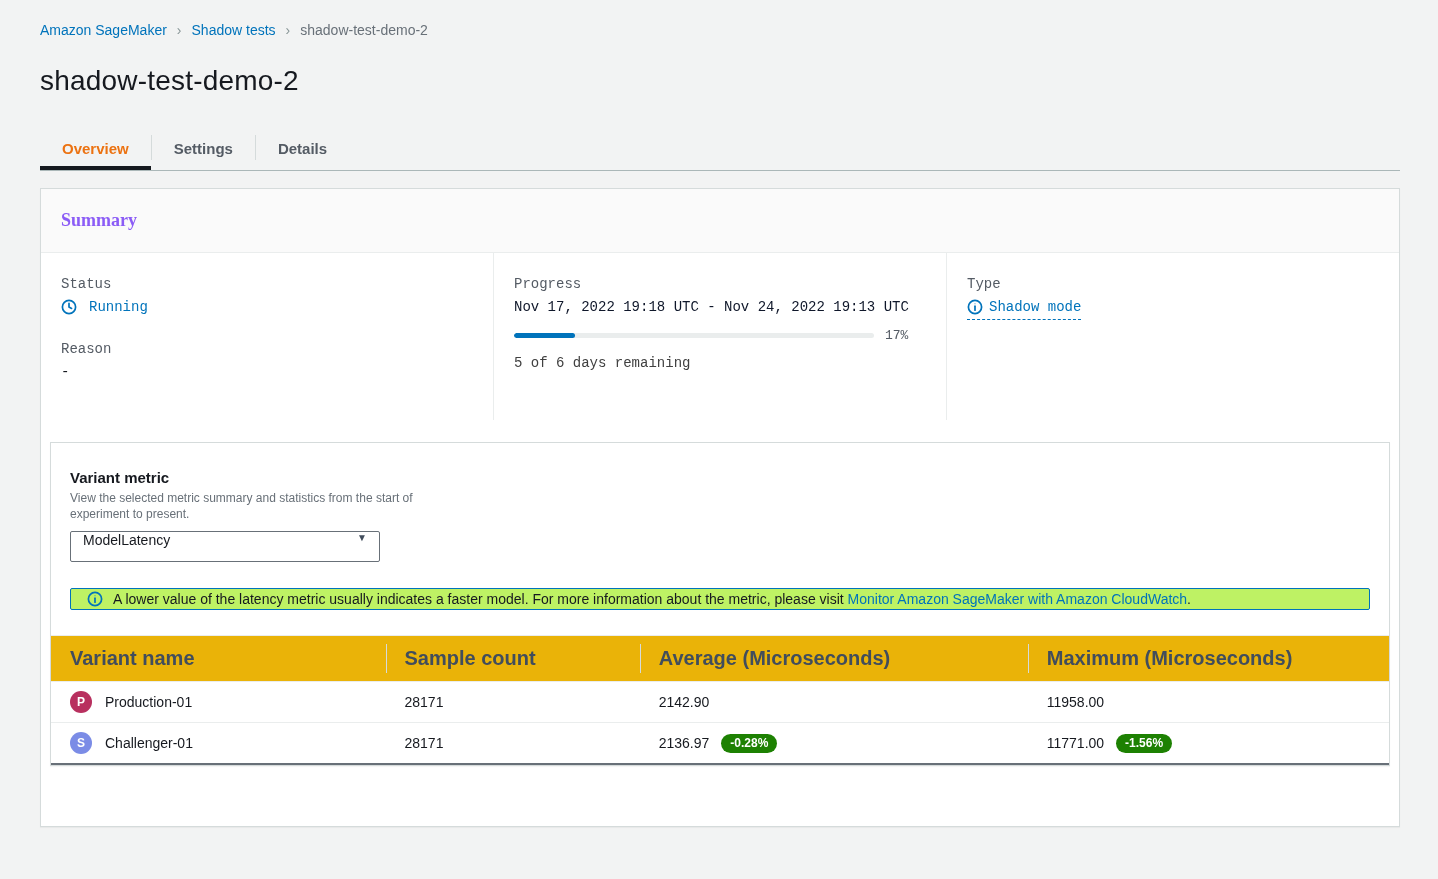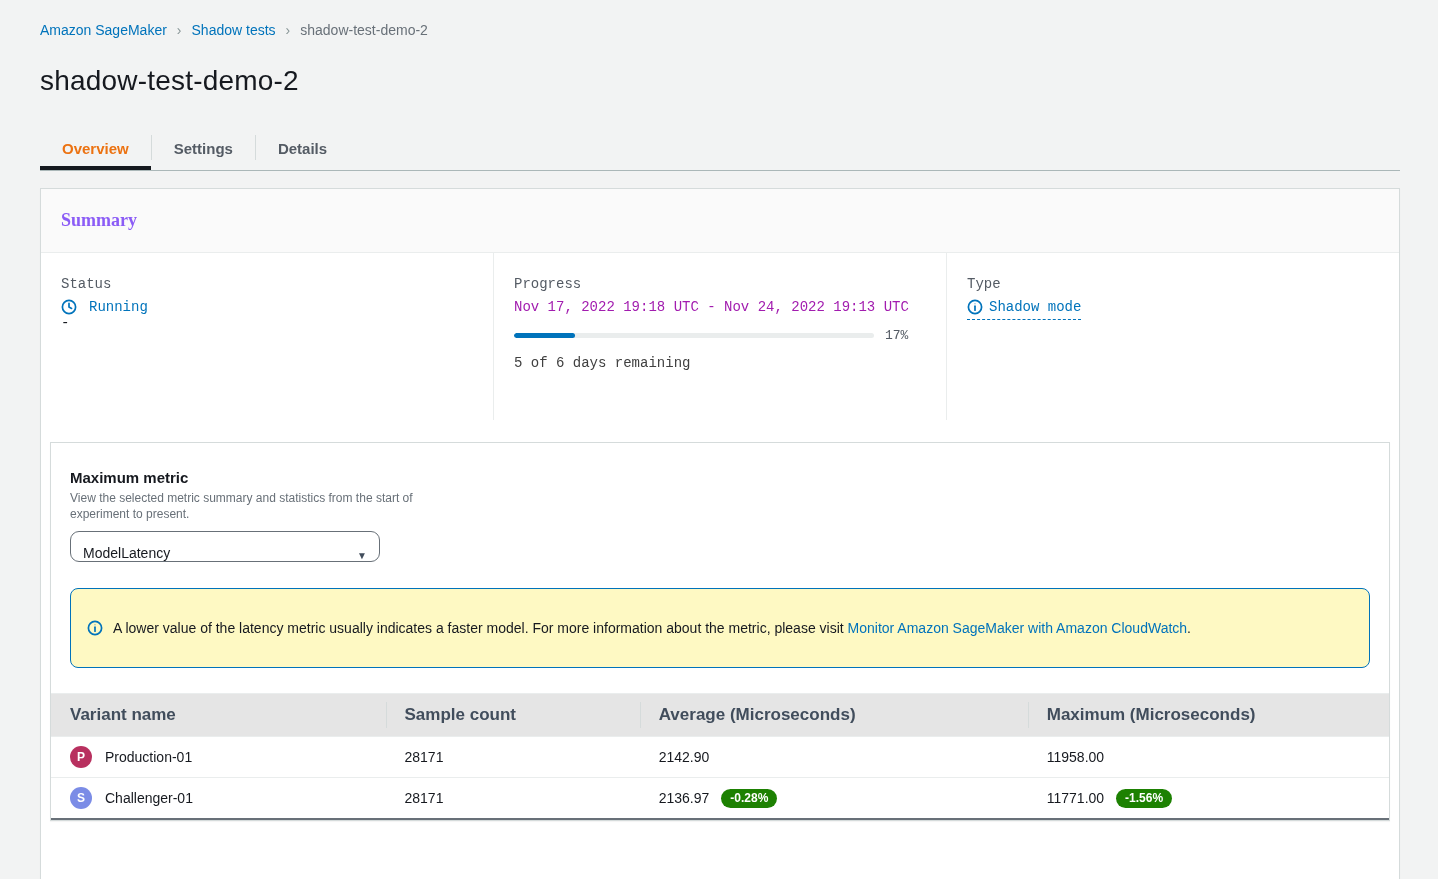--- a/index.html
+++ b/index.html
@@ -41,48 +41,48 @@
   
   .summary-body { display:flex; min-height:167px; }
   .summary-col { flex:1; padding:23px 20px;font-family:Liberation Mono, monospace; }
   .summary-col + .summary-col { border-left:1px solid #eaeded; }
   .field-label { color:#545b64; font-size:14px; margin-bottom:7px; }
   .field-value { color:#16191f; font-size:14px; }
   .field-gap { margin-top:26px; }
   .status-value { display:flex; align-items:center; gap:12px; color:#0073bb; }
   .icon16 { width:16px; height:16px; display:inline-block; flex:none; }
 
-  .progress-range { color:#a21caf; margin-bottom:13px; }
+  .progress-range { color:#0f172a; margin-bottom:13px; }
   .progress-row { display:flex; align-items:center; gap:11px; }
   .progress-track { width:360px; height:5px; background:#eaeded; border-radius:3px; overflow:hidden; flex:none; }
   .progress-fill { height:100%; background:#0073bb; border-radius:3px; }
   .progress-pct { color:#545b64; font-size:13px; }
   .progress-remaining { margin-top:12px; color:#404040; }
 
   .type-value { display:inline-flex; align-items:center; gap:6px; color:#0073bb; border-bottom:1px dashed #0073bb; padding-bottom:4px; cursor:pointer; }
 
   
   .metrics-card { margin:22px 9px 0 9px; }
   .metrics-body { padding:26px 19px 0 19px; }
   .select-label { font-weight:700; font-size:15px; color:#16191f; }
   .select-desc { color:#687078; font-size:12px; line-height:16px; margin-top:4px; max-width:380px; }
-  .dropdown { margin-top:9px; width:310px; height:31px; background:#ffffff; border:1px solid #687078; border-radius:9px; display:flex; align-items:flex-end; justify-content:space-between; padding:0 12px; cursor:pointer; }
+  .dropdown { margin-top:9px; width:310px; height:31px; background:#ffffff; border:1px solid #687078; border-radius:2px; display:flex; align-items:flex-start; justify-content:space-between; padding:0 12px; cursor:pointer; }
   .dropdown-value { font-size:14px; color:#16191f; }
   .dropdown-caret { color:#414d5c; font-size:10px; }
 
   
-  .alert { margin-top:26px; border:1px solid #0073bb; border-radius:8px; background:#fef9c3; padding:30px 16px; display:flex; align-items:flex-start; gap:10px; }
+  .alert { margin-top:26px; border:1px solid #0073bb; border-radius:2px; background:#bef264; padding:1px 16px; display:flex; align-items:flex-start; gap:10px; }
   .alert-text { color:#16191f; line-height:18px; }
   .alert a { color:#0073bb; text-decoration:none; cursor:pointer; }
 
   
   .metrics-table { margin-top:25px; width:calc(100% + 38px); margin-left:-19px; border-collapse:collapse; border-bottom:2px solid #687078; }
   .metrics-table thead th {
-    text-align:left; font-size:17px; font-weight:700; color:#414d5c;
-    background:#e5e5e5; padding:11px 19px; border-top:1px solid #eaeded; border-bottom:1px solid #eaeded;
+    text-align:left; font-size:20px; font-weight:700; color:#414d5c;
+    background:#eab308; padding:11px 19px; border-top:1px solid #eaeded; border-bottom:1px solid #eaeded;
     position:relative;
   }
   .metrics-table thead th + th::before {
     content:""; position:absolute; left:0; top:8px; bottom:8px; width:1px; background:#d5dbdb;
   }
   .metrics-table td { padding:9px 19px; border-top:1px solid #eaeded; font-size:14px; color:#16191f; }
   .metrics-table tbody tr:first-child td { border-top:none; }
   .col-name { width:25%; } .col-sample { width:19%; } .col-avg { width:29%; } .col-max { width:27%; }
 
   .variant-cell { display:flex; align-items:center; gap:13px; }
@@ -126,20 +126,21 @@
         <div class="field-label">Status</div>
         <div class="field-value status-value">
           <span class="icon16">
             <svg viewBox="0 0 16 16" width="16" height="16" fill="none" stroke="#0073bb" stroke-width="1.7">
               <circle cx="8" cy="8" r="6.6"></circle>
               <path d="M8 4.4 V 8 L 10.6 9.4" stroke-linecap="round"></path>
             </svg>
           </span>
           <span>Running</span>
         </div>
+        <div class="field-label field-gap">Reason</div>
         <div class="field-value">-</div>
       </div>
 
       <div class="summary-col">
         <div class="field-label">Progress</div>
         <div class="progress-range">Nov 17, 2022 19:18 UTC - Nov 24, 2022 19:13 UTC</div>
         <div class="progress-row">
           <div class="progress-track">
             <div class="progress-fill" style="width: 17%;"></div>
           </div>
@@ -159,21 +160,21 @@
             </svg>
           </span>
           <span>Shadow mode</span>
         </div>
       </div>
     </div>
 
     <section class="card metrics-card">
 
       <div class="metrics-body">
-        <div class="select-label">Maximum metric</div>
+        <div class="select-label">Variant metric</div>
         <div class="select-desc">View the selected metric summary and statistics from the start of experiment to present.</div>
 
         <div class="dropdown">
           <span class="dropdown-value">ModelLatency</span>
           <span class="dropdown-caret">▼</span>
         </div>
 
         <div class="alert">
           <span class="icon16" style="margin-top:1px;">
             <svg viewBox="0 0 16 16" width="16" height="16" fill="none" stroke="#0073bb" stroke-width="1.7">

